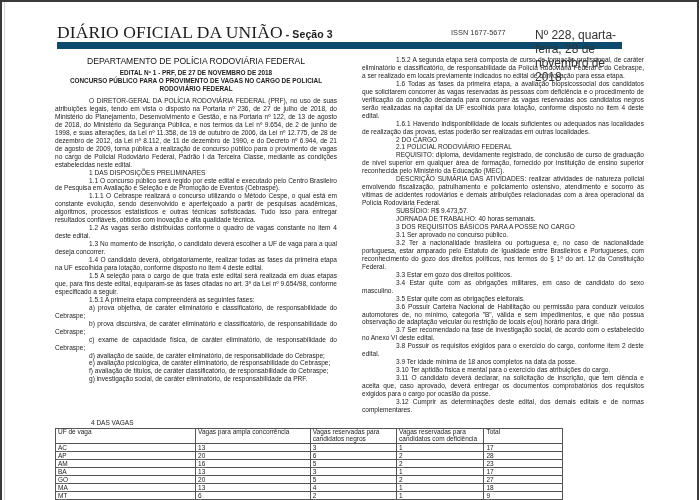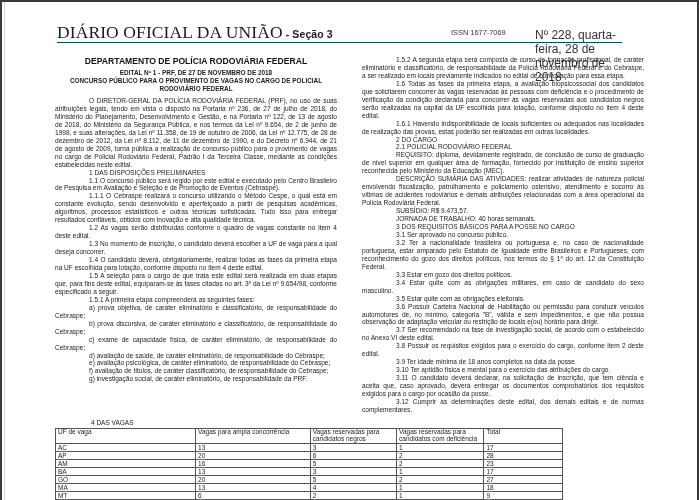--- a/index.html
+++ b/index.html
@@ -9,41 +9,41 @@
     font-family: "Liberation Sans", "DejaVu Sans", sans-serif;
     color: #1a1a1a;
   }
   .frame-left { position: absolute; left: 0; top: 0; width: 2px; height: 500px; background: #3a3a3a; }
   .frame-top { position: absolute; left: 0; top: 0; width: 699px; height: 2px; background: #3a3a3a; }
   .frame-right { position: absolute; right: 0; top: 0; width: 2px; height: 500px; background: #3a3a3a; }
   .frame-inner-left { position: absolute; left: 4px; top: 2px; width: 1px; height: 498px; background: #d8d8d8; }
 
   .masthead {
     position: absolute; left: 57px; top: 20px; width: 565px; height: 22px;
-    border-bottom: 1px solid #0c4a6e;
+    border-bottom: 7px solid #0c4a6e;
   }
   .mast-title {
     position: absolute; left: 0; top: 2px;
     font-family: "Liberation Serif", "DejaVu Serif", serif;
     font-size: 17.5px; letter-spacing: 0.1px; color: #1c1c1c;
   }
   .mast-title .sec {
     font-family: "Liberation Sans", sans-serif; font-weight: bold; font-size: 10.5px;
   }
   .mast-issn { position: absolute; left: 394px; top: 8px; font-size: 7.4px; color: #333; }
   .mast-issue { position: absolute; left: 478px; top: 8px; font-size: 12px; color: #333; }
 
   .col {
     position: absolute; font-size: 6.55px; line-height: 7.95px; color: #222;
     text-align: justify;
   }
   .col-left { left: 55px; top: 56px; width: 282px; }
   .col-right { left: 362px; top: 56px; width: 282px; }
 
-  .h-dept { text-align: center; font-weight: bold; font-size: 8.6px; line-height: 11px; margin-bottom: 2px; color: #111; }
+  .h-dept { text-align: center; font-weight: normal; font-size: 8.6px; line-height: 11px; margin-bottom: 2px; color: #111; }
   .h-edital { text-align: center; font-weight: bold; font-size: 6.4px; line-height: 8px; }
   .h-sub { text-align: center; font-weight: bold; font-size: 6.4px; line-height: 8px; margin: 0 8px 4px 8px; }
   p { margin: 0; }
   .ind { text-indent: 34px; }
   .hd { padding-left: 34px; text-align: left; }
 
   .vagas-title { position: absolute; left: 91px; top: 419px; font-size: 6.5px; color: #222; }
   table.vagas {
     position: absolute; left: 55px; top: 428px; width: 508px;
     border-collapse: collapse; font-size: 6.5px; color: #222;
@@ -59,21 +59,21 @@
 </head>
 <body>
 
 <div class="frame-top"></div>
 <div class="frame-left"></div>
 <div class="frame-inner-left"></div>
 <div class="frame-right"></div>
 
 <div class="masthead">
   <div class="mast-title"><span>DIÁRIO OFICIAL DA UNIÃO</span><span class="sec"> - Seção 3</span></div>
-  <div class="mast-issn">ISSN 1677-7069</div>
+  <div class="mast-issn">ISSN 1677-5677</div>
   <div class="mast-issue">Nº 228, quarta-feira, 28 de novembro de 2018</div>
 </div>
 
 <div class="col col-left">
   <div class="h-dept">DEPARTAMENTO DE POLÍCIA RODOVIÁRIA FEDERAL</div>
   <div class="h-edital">EDITAL Nº 1 - PRF, DE 27 DE NOVEMBRO DE 2018</div>
   <div class="h-sub">CONCURSO PÚBLICO PARA O PROVIMENTO DE VAGAS NO CARGO DE POLICIAL RODOVIÁRIO FEDERAL</div>
   <p class="ind">O DIRETOR-GERAL DA POLÍCIA RODOVIÁRIA FEDERAL (PRF), no uso de suas atribuições legais, tendo em vista o disposto na Portaria nº 236, de 27 de julho de 2018, do Ministério do Planejamento, Desenvolvimento e Gestão, e na Portaria nº 122, de 13 de agosto de 2018, do Ministério da Segurança Pública, e nos termos da Lei nº 9.654, de 2 de junho de 1998, e suas alterações, da Lei nº 11.358, de 19 de outubro de 2006, da Lei nº 12.775, de 28 de dezembro de 2012, da Lei nº 8.112, de 11 de dezembro de 1990, e do Decreto nº 6.944, de 21 de agosto de 2009, torna pública a realização de concurso público para o provimento de vagas no cargo de Policial Rodoviário Federal, Padrão I da Terceira Classe, mediante as condições estabelecidas neste edital.</p>
   <p class="hd">1 DAS DISPOSIÇÕES PRELIMINARES</p>
   <p class="ind">1.1 O concurso público será regido por este edital e executado pelo Centro Brasileiro de Pesquisa em Avaliação e Seleção e de Promoção de Eventos (Cebraspe).</p>

